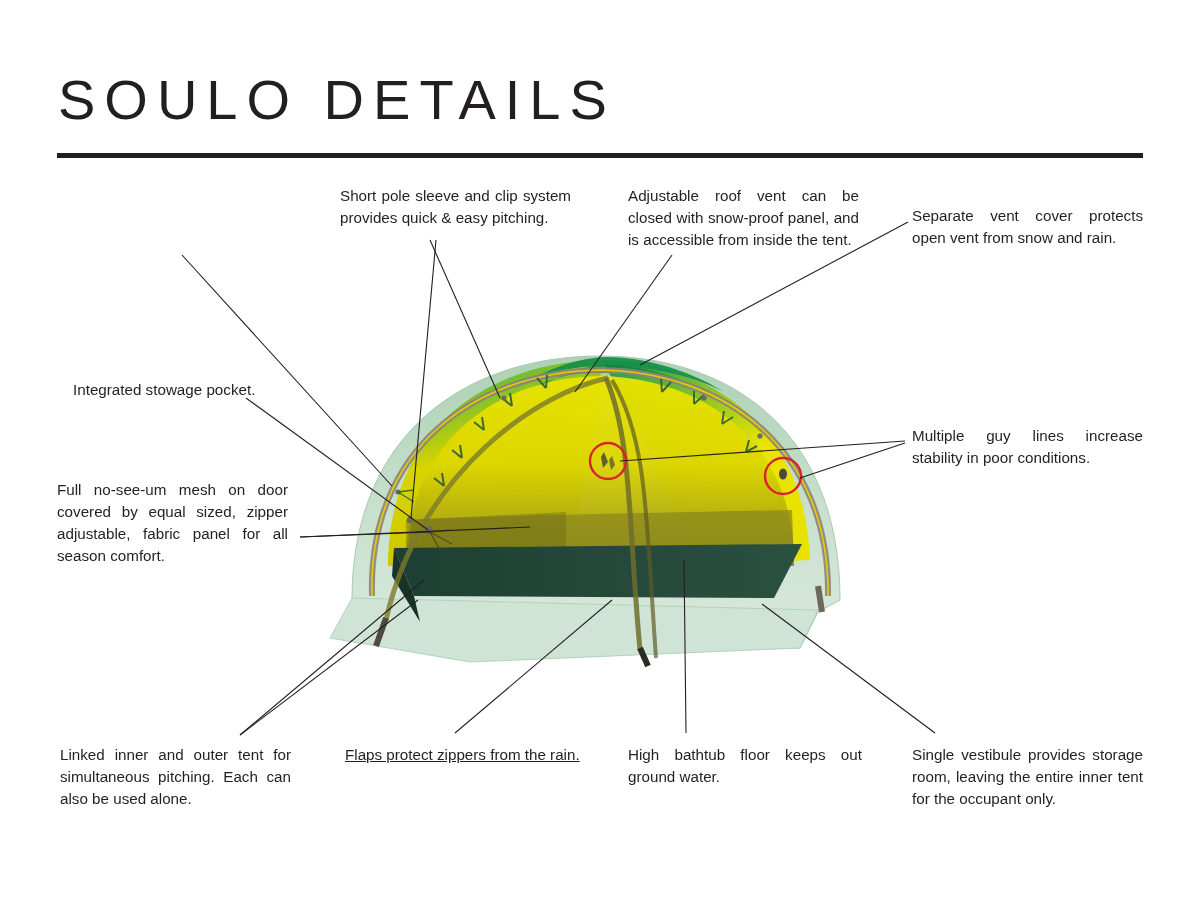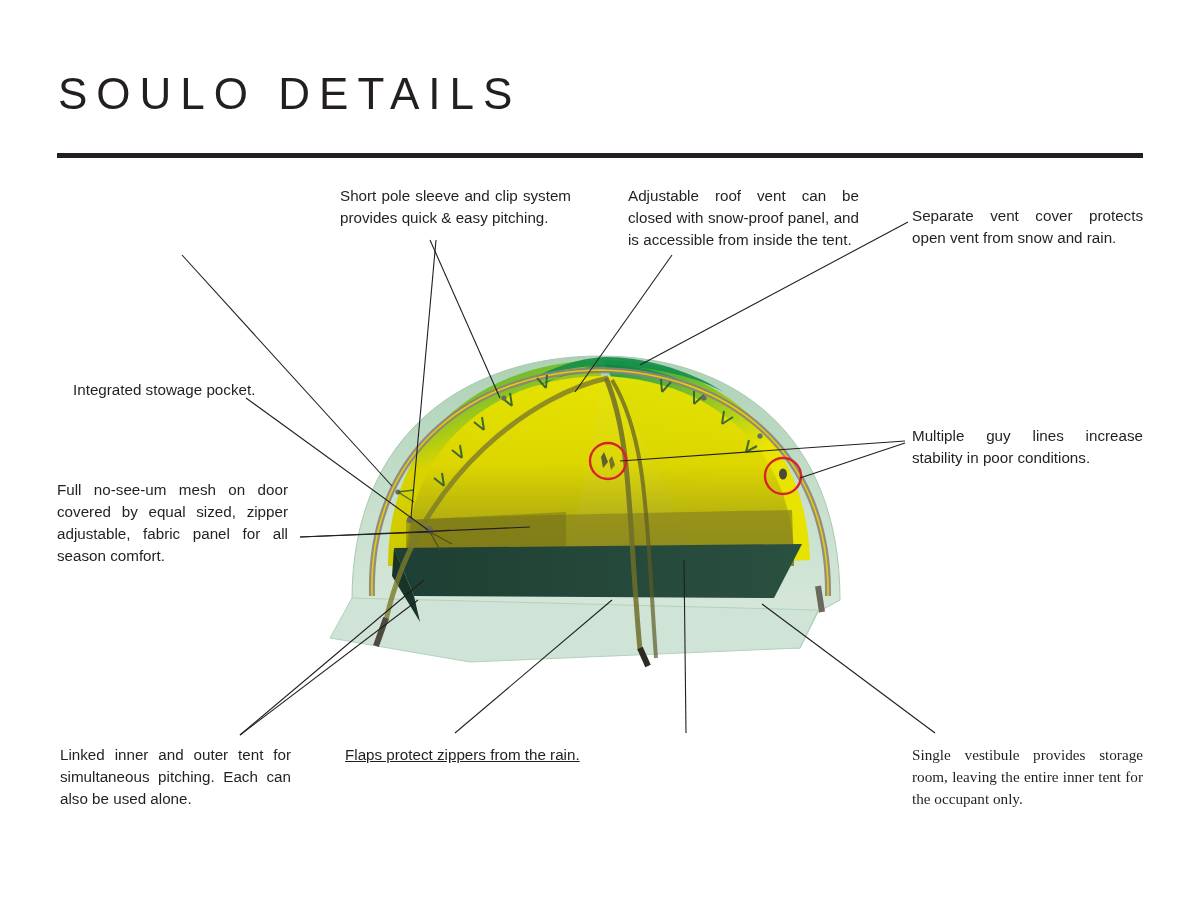--- a/index.html
+++ b/index.html
@@ -15,21 +15,21 @@
     overflow: hidden;
     font-family: "Liberation Sans", sans-serif;
     color: #231f20;
   }
 
   
   .page-title {
     position: absolute;
     left: 58px;
     top: 72px;
-    font-size: 44px;
+    font-size: 56px;
     letter-spacing: 9px;
     font-weight: 400;
     color: #231f20;
     line-height: 1;
     white-space: nowrap;
   }
   .title-rule {
     position: absolute;
     left: 57px;
     top: 153px;
@@ -55,21 +55,21 @@
   .c-free      { left: 57px;  top: 185px; width: 231px; }
   .c-pole      { left: 340px; top: 185px; width: 231px; }
   .c-vent      { left: 628px; top: 185px; width: 231px; }
   .c-cover     { left: 912px; top: 185px; width: 231px; margin-top: 20px; }
   .c-stowage   { left: 57px;  top: 379px; width: 231px; margin-left: 16px; }
   .c-mesh      { left: 57px;  top: 479px; width: 231px; }
   .c-guy       { left: 912px; top: 425px; width: 231px; }
   .c-linked    { left: 60px;  top: 744px; width: 231px; }
   .c-flaps     { left: 345px; top: 744px; width: 245px; text-decoration: underline; }
   .c-bathtub   { left: 628px; top: 744px; width: 234px; }
-  .c-vestibule { left: 912px; top: 744px; width: 231px; font-family: Liberation Serif, serif; }
+  .c-vestibule { left: 912px; top: 744px; width: 231px; }
 
   
   .illus {
     position: absolute;
     left: 0;
     top: 0;
     width: 1200px;
     height: 900px;
     pointer-events: none;
   }
@@ -234,16 +234,17 @@
   <div class="callout c-stowage last-line-left">Integrated stowage pocket.</div>
 
   <div class="callout c-mesh last-line-left">Full no-see-um mesh on door covered by equal sized, zipper adjustable, fabric panel for all season comfort.</div>
 
   <div class="callout c-guy last-line-left">Multiple guy lines increase stability in poor conditions.</div>
 
   <div class="callout c-linked last-line-left">Linked inner and outer tent for simultaneous pitching. Each can also be used alone.</div>
 
   <div class="callout c-flaps last-line-left">Flaps protect zippers from the rain.</div>
 
+  <div class="callout c-bathtub last-line-left">High bathtub floor keeps out ground water.</div>
 
   <div class="callout c-vestibule last-line-left">Single vestibule provides storage room, leaving the entire inner tent for the occupant only.</div>
 
 </div>
 
 </body></html>

